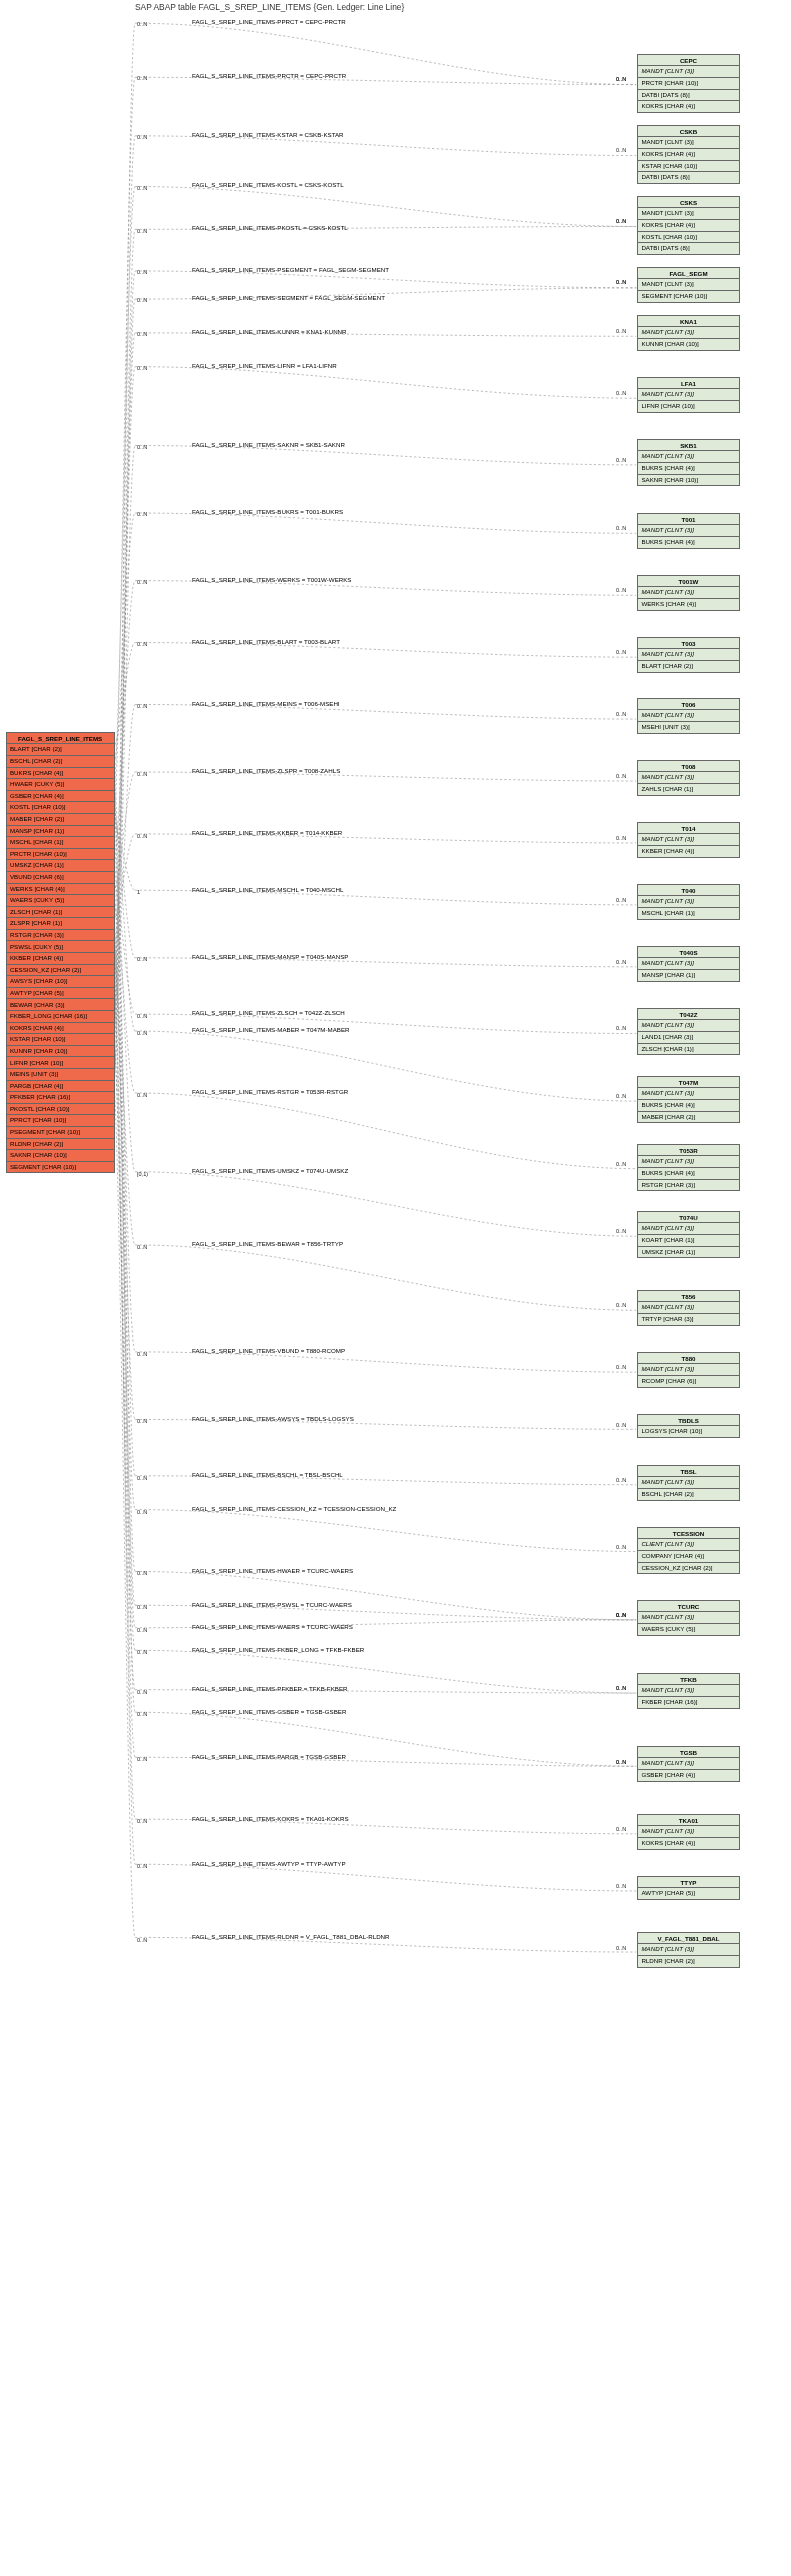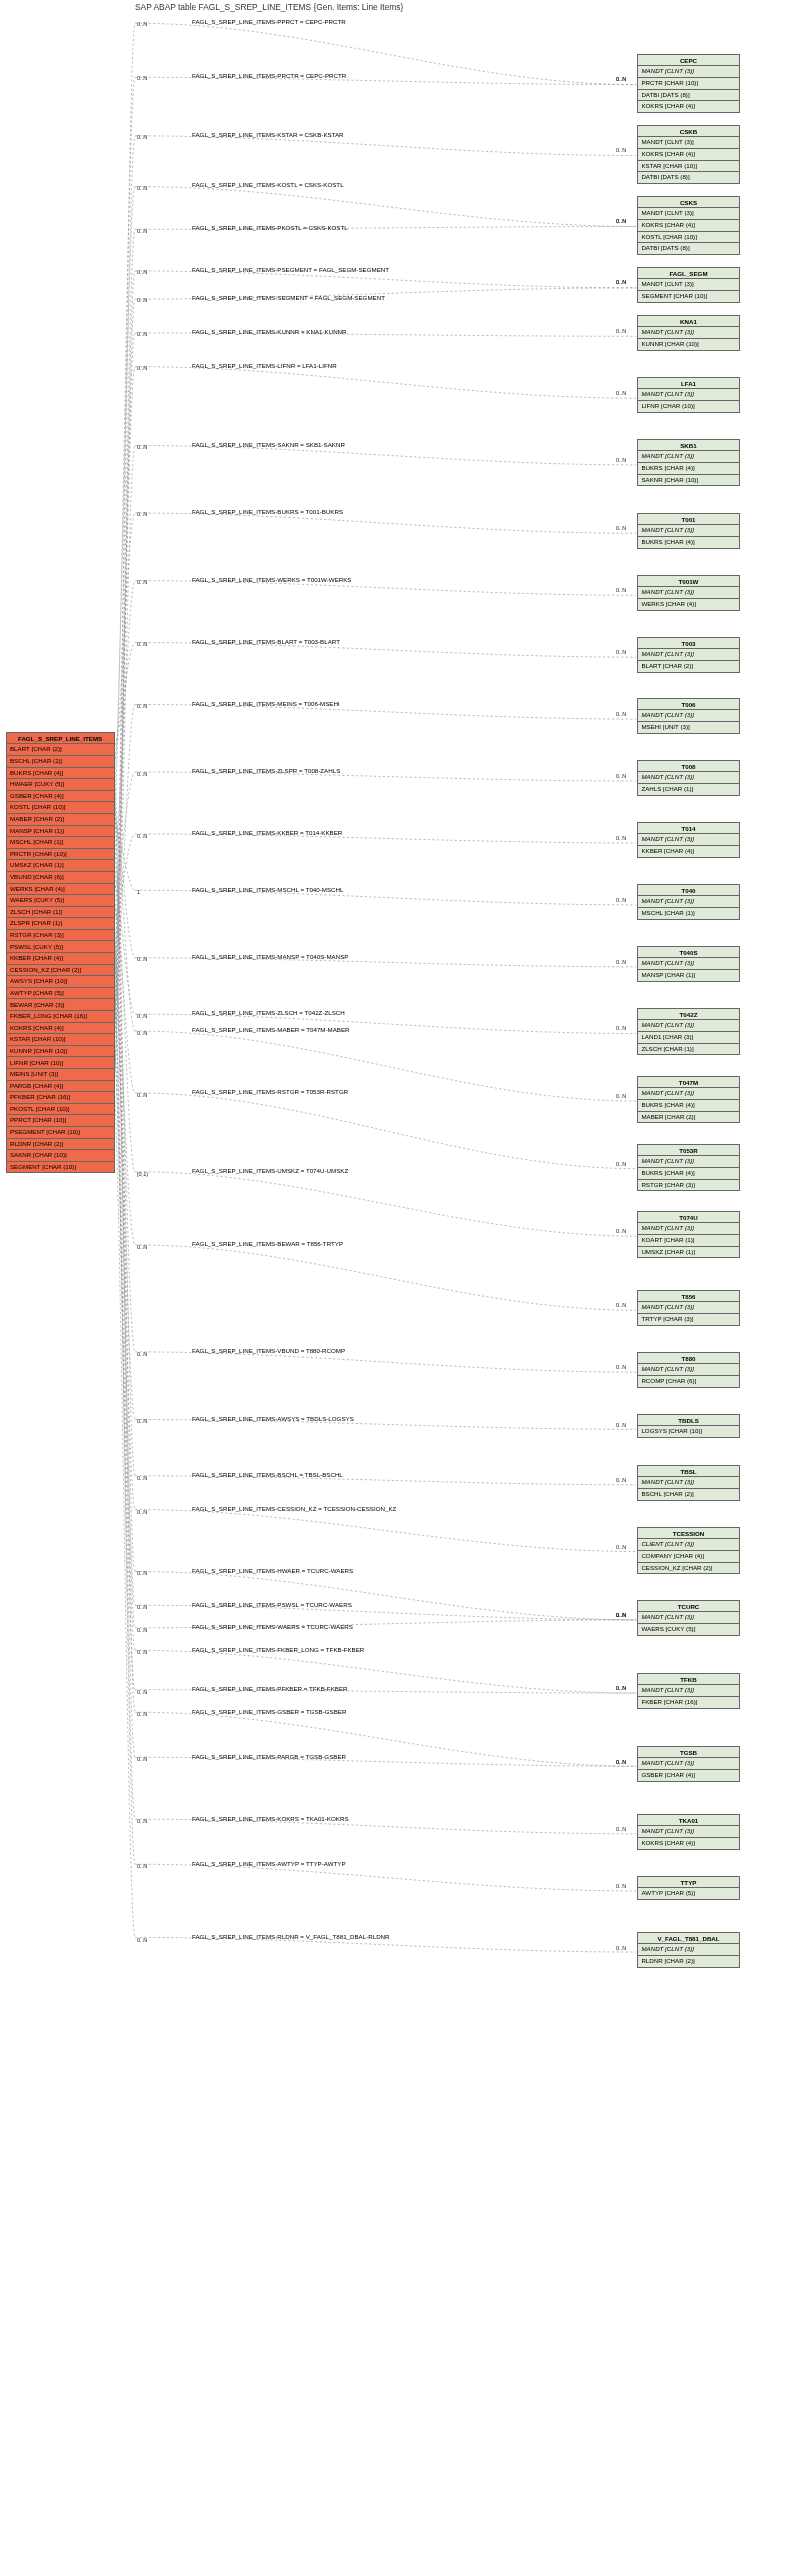--- a/index.html
+++ b/index.html
@@ -63,21 +63,21 @@
     position: absolute;
     font-size: 5.6px;
     color: #222;
     white-space: nowrap;
   }
 </style>
 </head>
 <body>
 
 <div id="canvas">
-  <div id="title">SAP ABAP table FAGL_S_SREP_LINE_ITEMS {Gen. Items: Line Items}</div>
+  <div id="title">SAP ABAP table FAGL_S_SREP_LINE_ITEMS {Gen. Ledger: Line Line}</div>
   <svg class="connectors" id="svg-layer" viewBox="0 0 1405 4573" width="791" height="2576">
       <path d="M 200 1871.5 C 214 1871.5, 226 40, 240 40" fill="none" stroke="#888" stroke-width="1" stroke-dasharray="4 4"></path>
       <path d="M 240 40 C 551.5 40, 818.5 149, 1130 149" fill="none" stroke="#888" stroke-width="1" stroke-dasharray="4 4"></path>
       <path d="M 200 1480.5 C 214 1480.5, 226 136, 240 136" fill="none" stroke="#888" stroke-width="1" stroke-dasharray="4 4"></path>
       <path d="M 240 136 C 551.5 136, 818.5 149, 1130 149" fill="none" stroke="#888" stroke-width="1" stroke-dasharray="4 4"></path>
       <path d="M 200 1752.5 C 214 1752.5, 226 240, 240 240" fill="none" stroke="#888" stroke-width="1" stroke-dasharray="4 4"></path>
       <path d="M 240 240 C 551.5 240, 818.5 275, 1130 275" fill="none" stroke="#888" stroke-width="1" stroke-dasharray="4 4"></path>
       <path d="M 200 1412.5 C 214 1412.5, 226 330, 240 330" fill="none" stroke="#888" stroke-width="1" stroke-dasharray="4 4"></path>
       <path d="M 240 330 C 551.5 330, 818.5 401, 1130 401" fill="none" stroke="#888" stroke-width="1" stroke-dasharray="4 4"></path>
       <path d="M 200 1854.5 C 214 1854.5, 226 406, 240 406" fill="none" stroke="#888" stroke-width="1" stroke-dasharray="4 4"></path>

